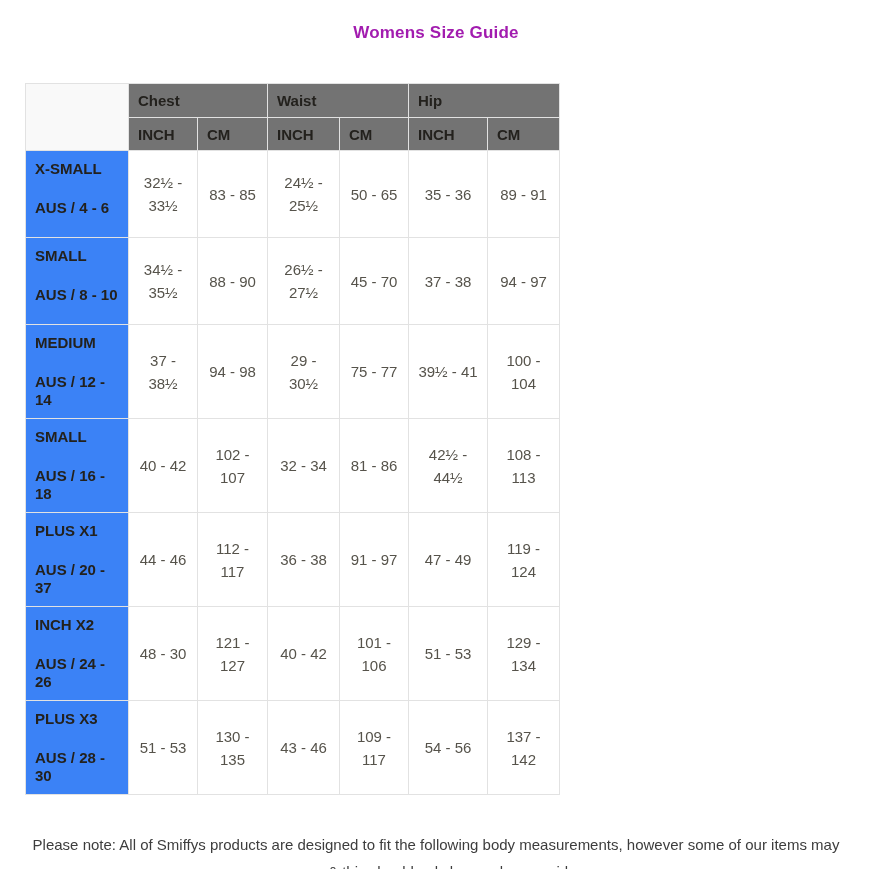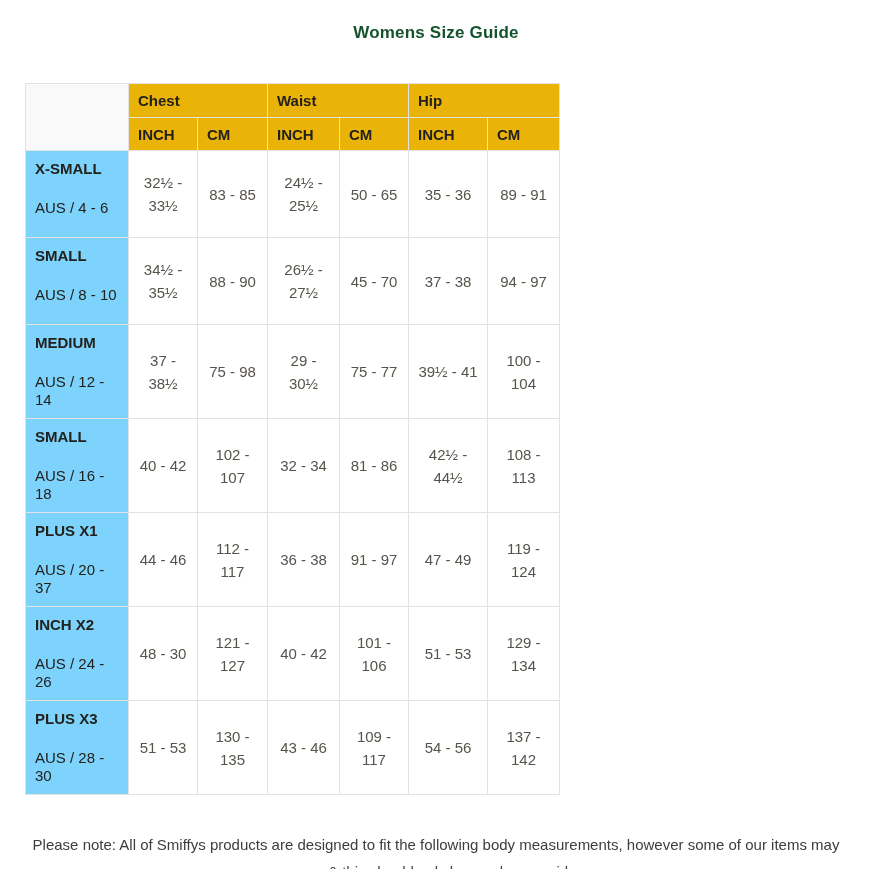--- a/index.html
+++ b/index.html
@@ -9,54 +9,54 @@
     font-family: "Liberation Sans", sans-serif;
     color: #222222;
     overflow: hidden;
   }
   .page-title {
     padding-top: 23px;
     text-align: center;
     font-size: 17px;
     font-weight: 700;
     letter-spacing: 0.2px;
-    color: #14532d;
+    color: #a21caf;
   }
   table.size-guide {
     border-collapse: collapse;
     table-layout: fixed;
     width: 534px;
     margin: 40px 0 0 25px;
   }
   table.size-guide th, table.size-guide td {
     border: 1px solid #e2e2e2;
     font-size: 15px;
     overflow: hidden;
   }
   thead th {
-    background: #eab308;
+    background: #737373;
     text-align: left;
     font-weight: 700;
     color: #23211d;
     padding: 7px 8px 7px 9px;
     height: 34px;
     vertical-align: middle;
   }
   thead tr.sub-header-row th { height: 33px; margin-top: 33px; }
   th.corner-cell { background: #f9f9f9; }
   tbody tr { height: 87px; }
   tbody th.size-cell {
-    background: #7dd3fc;
+    background: #3b82f6;
     text-align: left;
     vertical-align: top;
     padding: 9px 6px 9px 9px;
     color: #23211d;
   }
   .size-name { font-weight: 700; font-size: 15px; margin-bottom: 21px; line-height: 18px; }
-  .size-aus  { font-weight: 400; font-size: 15px; line-height: 18px; }
+  .size-aus  { font-weight: 700; font-size: 15px; line-height: 18px; }
   td.value-cell {
     text-align: center;
     vertical-align: middle;
     color: #56534b;
     font-weight: 400;
     line-height: 23px;
     padding: 4px 7px;
   }
   .note {
     margin: 36px auto 0 auto;
@@ -123,21 +123,21 @@
       <td class="value-cell">45 - 70</td>
       <td class="value-cell">37 - 38</td>
       <td class="value-cell">94 - 97</td>
     </tr>
     <tr>
       <th class="size-cell">
         <div class="size-name">MEDIUM</div>
         <div class="size-aus">AUS / 12 - 14</div>
       </th>
       <td class="value-cell">37 - 38½</td>
-      <td class="value-cell">75 - 98</td>
+      <td class="value-cell">94 - 98</td>
       <td class="value-cell">29 - 30½</td>
       <td class="value-cell">75 - 77</td>
       <td class="value-cell">39½ - 41</td>
       <td class="value-cell">100 - 104</td>
     </tr>
     <tr>
       <th class="size-cell">
         <div class="size-name">SMALL</div>
         <div class="size-aus">AUS / 16 - 18</div>
       </th>

